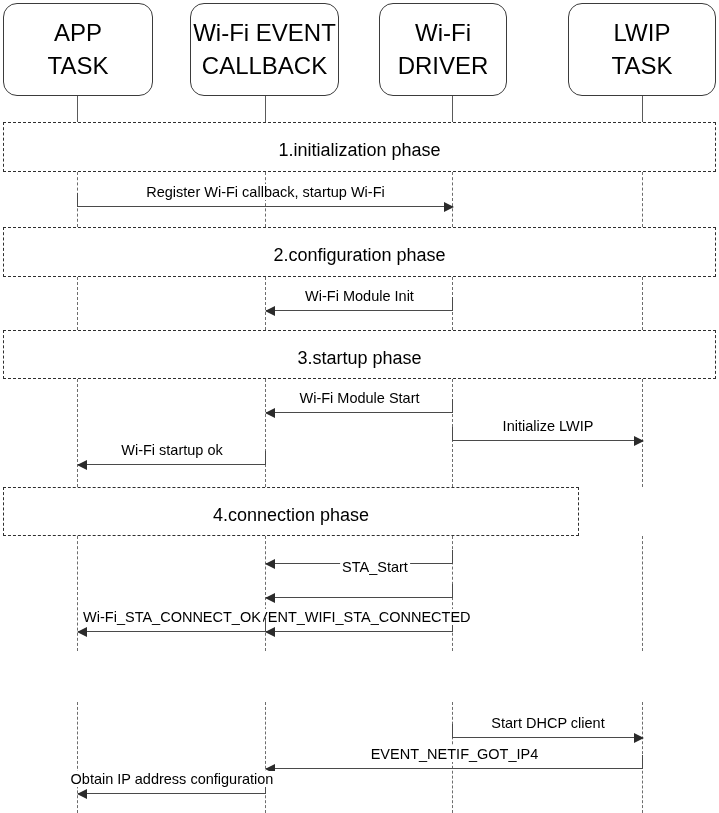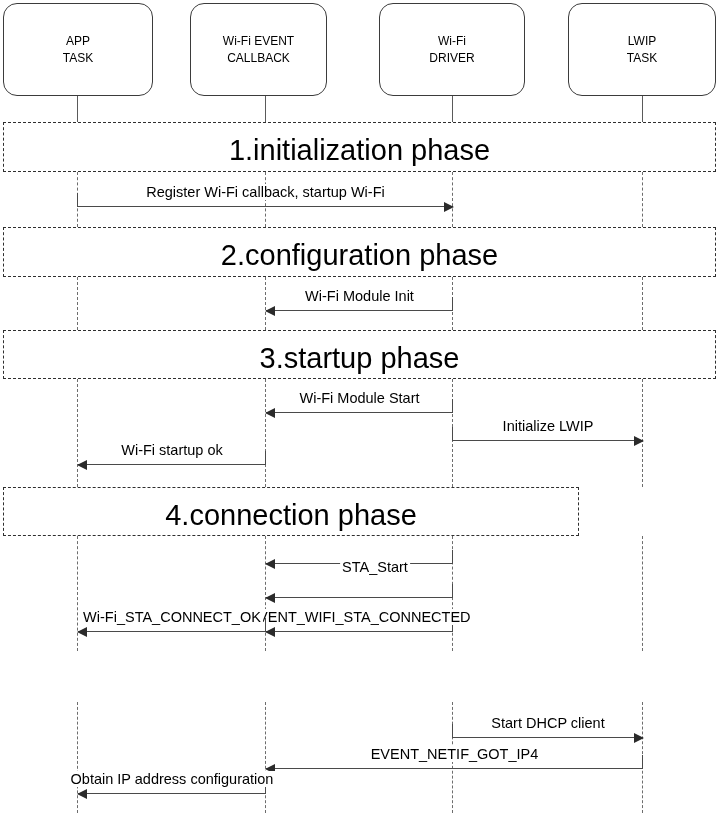--- a/index.html
+++ b/index.html
@@ -27,21 +27,21 @@
     border: 1.4px solid #3b3b3b;
     border-radius: 14px;
     background: #ffffff;
     display: flex;
     flex-direction: column;
     align-items: center;
     justify-content: center;
     line-height: 1.34;
   }
   .participant .pname {
-    font-size: 12px;
+    font-size: 24px;
     color: #000;
     white-space: nowrap;
     text-align: center;
   }
 
   
   .lifeline {
     position: absolute;
     width: 0;
     border-left: 1.6px solid #5a5a5a;
@@ -55,21 +55,21 @@
   .phase {
     position: absolute;
     box-sizing: border-box;
     border: 1.6px dashed #2f2f2f;
     background: transparent;
     display: flex;
     align-items: center;
     justify-content: center;
   }
   .phase .phase-label {
-    font-size: 29px;
+    font-size: 18px;
     color: #000;
     white-space: nowrap;
     margin-top: 7px;
   }
 
   
   .msg {
     position: absolute;
     height: 0;
     border-top: 1.5px solid #4a4a4a;
@@ -109,25 +109,25 @@
   }
 </style>
 </head>
 <body>
 
 <div id="canvas">
     <div class="participant" style="left: 3px; top: 3px; width: 150px; height: 93px;">
       <div class="pname">APP</div>
       <div class="pname">TASK</div>
     </div>
-    <div class="participant" style="left: 190px; top: 3px; width: 137px; height: 93px;">
+    <div class="participant" style="left: 190px; top: 3px; width: 149px; height: 93px;">
       <div class="pname">Wi-Fi EVENT</div>
       <div class="pname">CALLBACK</div>
     </div>
-    <div class="participant" style="left: 379px; top: 3px; width: 146px; height: 93px;">
+    <div class="participant" style="left: 379px; top: 3px; width: 128px; height: 93px;">
       <div class="pname">Wi-Fi</div>
       <div class="pname">DRIVER</div>
     </div>
     <div class="participant" style="left: 568px; top: 3px; width: 148px; height: 93px;">
       <div class="pname">LWIP</div>
       <div class="pname">TASK</div>
     </div>
     <div class="lifeline" style="left: 77px; top: 96px; height: 26px;"></div>
     <div class="lifeline dashed" style="left: 77px; top: 172px; height: 55px;"></div>
     <div class="lifeline dashed" style="left: 77px; top: 277px; height: 53px;"></div>

